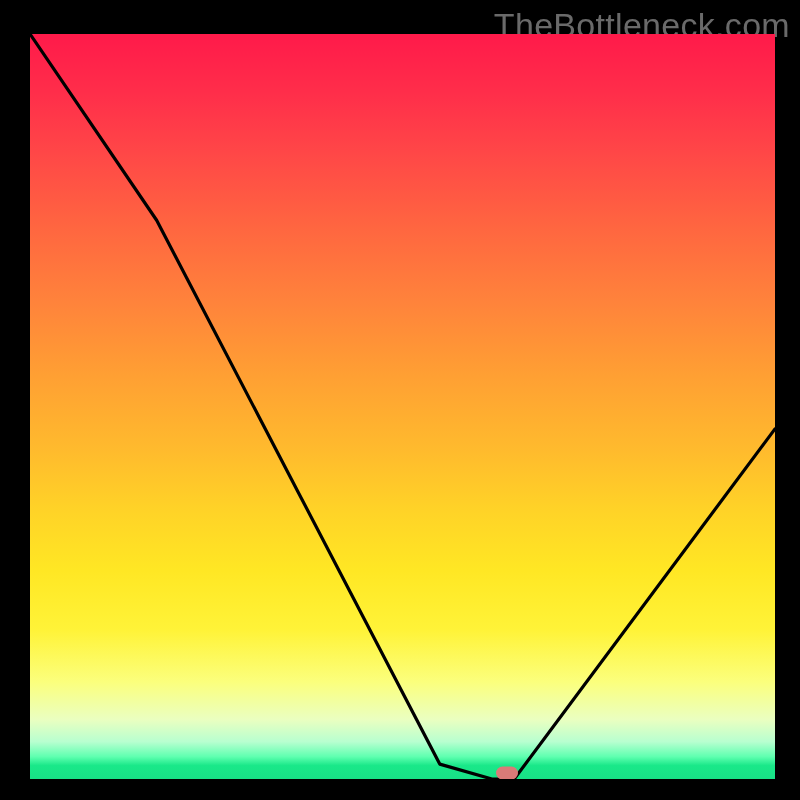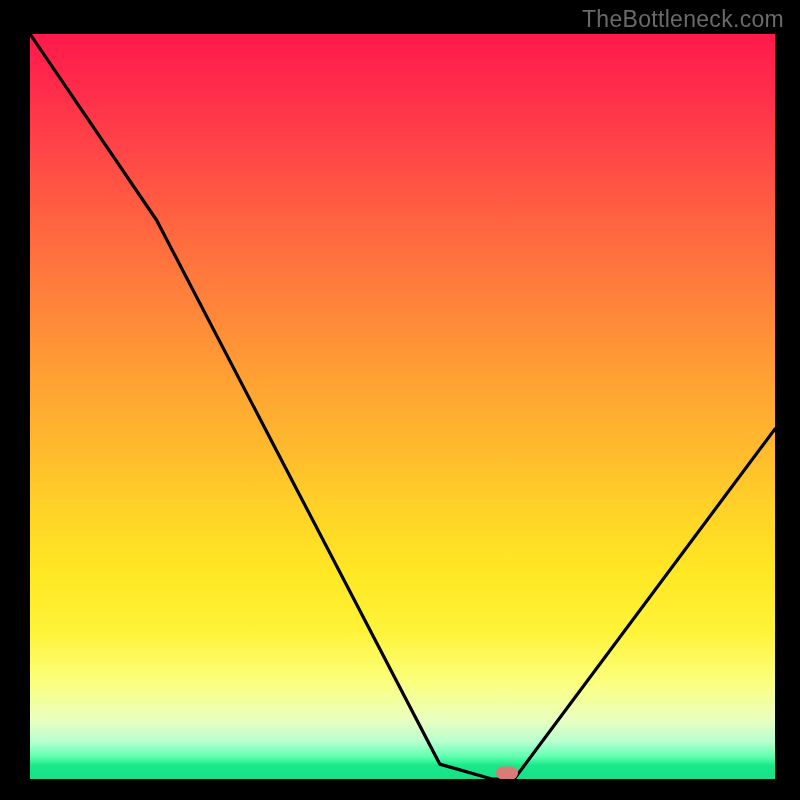--- a/index.html
+++ b/index.html
@@ -13,23 +13,23 @@
   }
   .stage {
     position: relative;
     width: 800px;
     height: 800px;
     background: #000;
   }
   .watermark {
     position: absolute;
     top: 6px;
-    right: 16px;
+    right: 10px;
     color: #6a6a6a;
-    font-size: 23px;
+    font-size: 34px;
     font-weight: 500;
     letter-spacing: 0.3px;
     user-select: none;
   }
   .plot-area {
     position: absolute;
     left: 30px;
     top: 34px;
     width: 745px;
     height: 745px;

